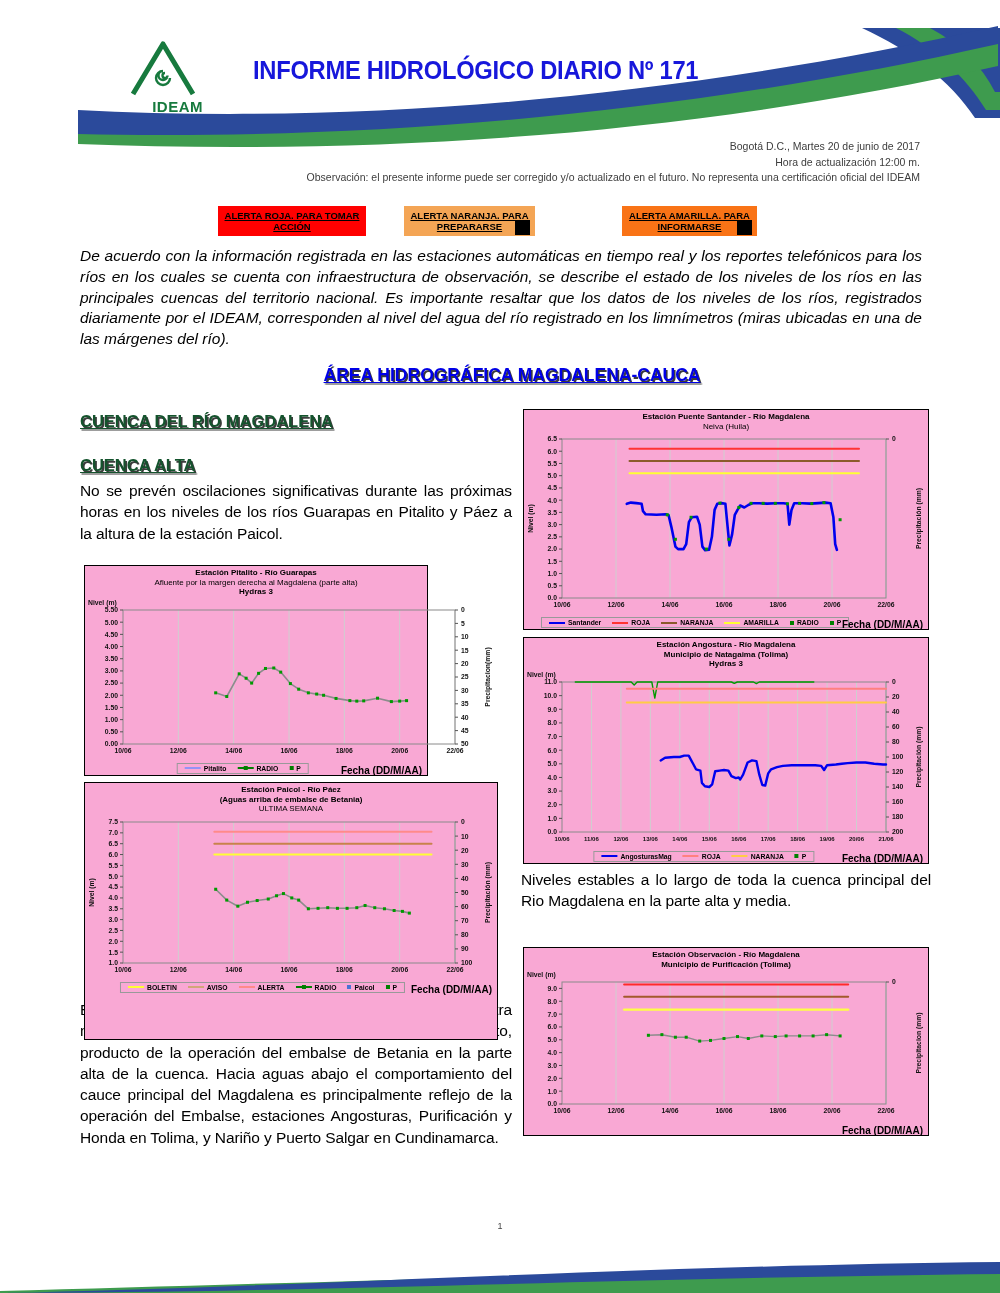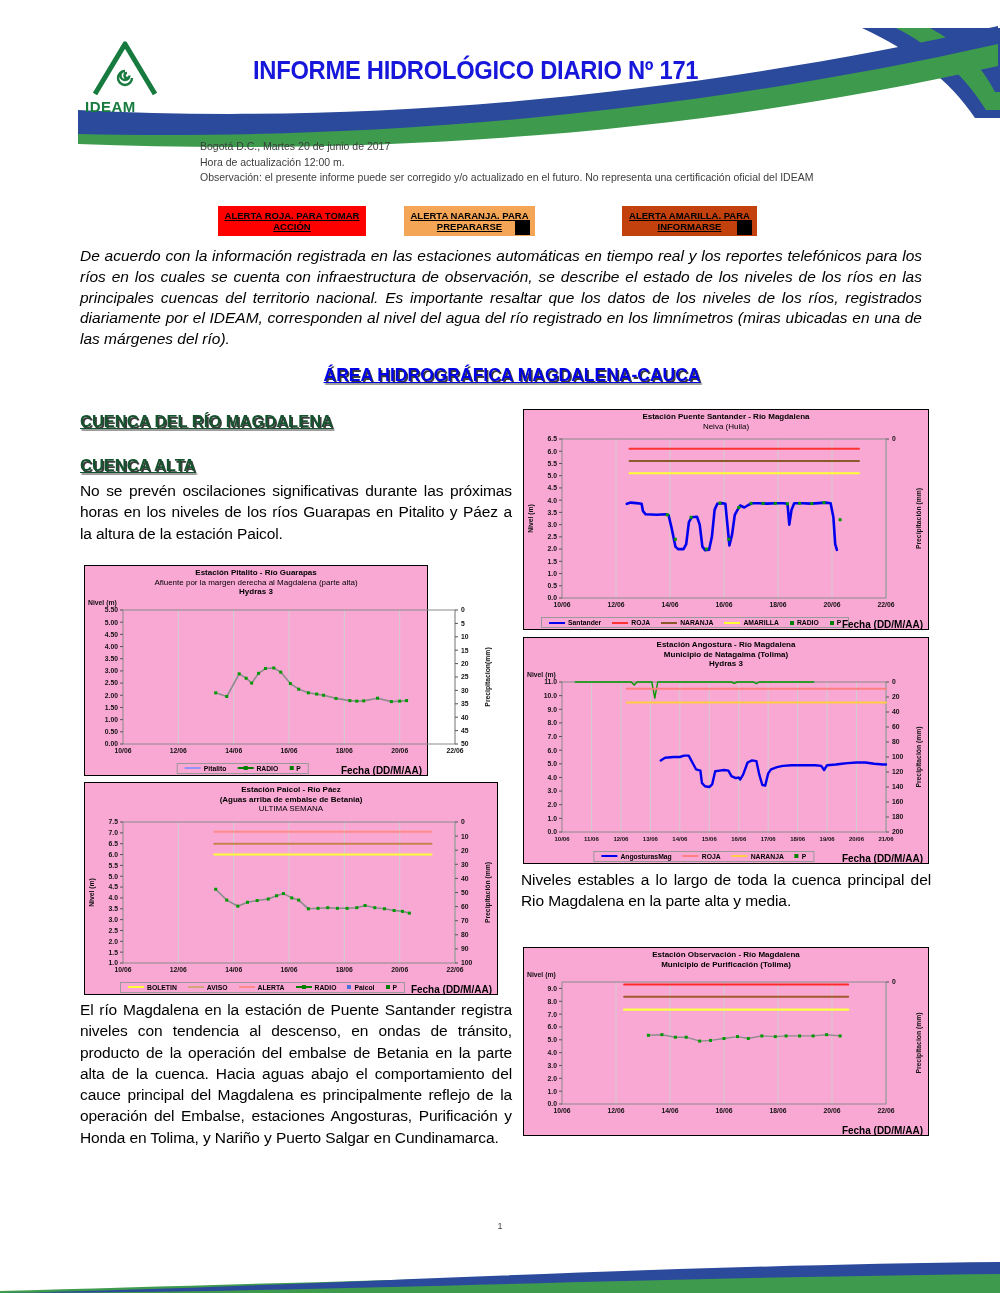--- a/index.html
+++ b/index.html
@@ -1,46 +1,46 @@
 <!DOCTYPE html>
 <html><head>
 <meta charset="utf-8">
 <style>
   html,body{margin:0;padding:0;background:#fff;}
   .page{position:relative;width:1000px;height:1293px;background:#fff;overflow:hidden;
         font-family:"Liberation Sans",sans-serif;color:#000;}
   .hdr-svg,.ftr-svg{position:absolute;left:0;pointer-events:none;}
   .hdr-svg{top:0;}
   .ftr-svg{bottom:0;}
-  .logo{position:absolute;left:85px;top:34px;width:100px;height:86px;text-align:left;}
+  .logo{position:absolute;left:103px;top:34px;width:100px;height:86px;text-align:right;}
   .logo-text{font-weight:bold;font-size:15px;color:#177A3E;letter-spacing:.5px;margin-top:-4px;}
   .rpt-title{position:absolute;left:253px;top:56px;font-size:25px;font-weight:bold;color:#1717DB;
              letter-spacing:-.3px;transform:scaleX(.95);transform-origin:left;white-space:nowrap;}
-  .meta{position:absolute;right:80px;top:139px;text-align:left;font-size:10.5px;color:#3d3d3d;line-height:15.5px;width:720px;}
+  .meta{position:absolute;right:80px;top:139px;text-align:right;font-size:10.5px;color:#3d3d3d;line-height:15.5px;width:720px;}
   .alert-box{position:absolute;top:206px;height:30px;display:flex;align-items:center;justify-content:center;
              text-align:center;font-size:9.5px;font-weight:bold;line-height:11px;color:#000;box-sizing:border-box;padding:1px 0;}
   .alert-box .lbl{text-decoration:underline;position:relative;z-index:1;}
   .alert-box .blk{position:absolute;right:5px;bottom:1px;width:15px;height:15px;background:#000;z-index:2;}
   #alert0{left:218px;width:148px;}
   #alert1{left:404px;width:131px;}
   #alert2{left:622px;width:135px;}
   .intro{position:absolute;left:80px;top:246px;width:842px;font-style:italic;font-size:15.5px;
          text-align:justify;line-height:20.8px;}
   .section-title{position:absolute;left:0;top:365px;width:100%;text-align:center;font-size:17.5px;font-weight:bold;
                  color:#0000E6;text-decoration:underline;text-shadow:1.5px 1.5px 0 #3c3c3c;margin-left:12px;}
   .h-blue{position:absolute;font-weight:bold;color:#14532d;text-decoration:underline;text-shadow:1.5px 1.5px 0 #3c3c3c;font-size:16.5px;}
   #h-magdalena{left:80px;top:412px;}
   #h-alta{left:80px;top:456px;}
   .para{position:absolute;text-align:justify;font-size:15.5px;line-height:21.3px;letter-spacing:-.1px;}
   #p-alta{left:80px;top:480px;width:432px;}
   #p-santander{left:80px;top:999px;width:432px;}
   #p-niveles{left:521px;top:869px;width:410px;}
   .chart{position:absolute;border:1.4px solid #000;background:#f9a8d4;padding:2px;box-sizing:border-box;}
   #c0{left:84px;top:565px;width:344px;height:211px;}
-  #c1{left:84px;top:782px;width:414px;height:213px;}
+  #c1{left:84px;top:782px;width:414px;height:258px;}
   #c2{left:523px;top:409px;width:406px;height:221px;}
   #c3{left:523px;top:637px;width:406px;height:227px;}
   #c4{left:523px;top:947px;width:406px;height:189px;}
   .c-tl{font-size:8px;line-height:9.6px;text-align:center;}
   .c-tl.b{font-weight:bold;}
   .tick{font-family:"Liberation Sans",sans-serif;font-size:6.8px;font-weight:bold;fill:#111;}
   .tick.s{font-size:6px;}
   .c-legrow{position:relative;height:14px;}
   .c-legend{position:absolute;left:50%;transform:translateX(-60%);top:0;border:1px solid #999;
             display:flex;align-items:center;padding:1px 7px;gap:11px;white-space:nowrap;}
@@ -82,21 +82,21 @@
   </div>
 
   <div class="alert-box" id="alert0" style="background: rgb(255, 0, 0);">
     <span class="lbl">ALERTA ROJA. PARA TOMAR ACCIÓN</span>
 
   </div>
   <div class="alert-box" id="alert1" style="background: rgb(244, 165, 85);">
     <span class="lbl">ALERTA NARANJA. PARA PREPARARSE</span>
     <span class="blk"></span>
   </div>
-  <div class="alert-box" id="alert2" style="background: #c2410c;">
+  <div class="alert-box" id="alert2" style="background: #f97316;">
     <span class="lbl">ALERTA AMARILLA. PARA INFORMARSE</span>
     <span class="blk"></span>
   </div>
 
   <div class="intro">De acuerdo con la información registrada en las estaciones automáticas en tiempo real y los reportes telefónicos para los ríos en los cuales se cuenta con infraestructura de observación, se describe el estado de los niveles de los ríos en las principales cuencas del territorio nacional. Es importante resaltar que los datos de los niveles de los ríos, registrados diariamente por el IDEAM, corresponden al nivel del agua del río registrado en los limnímetros (miras ubicadas en una de las márgenes del río).</div>
 
   <div class="section-title">ÁREA HIDROGRÁFICA MAGDALENA-CAUCA</div>
   <div class="h-blue" id="h-magdalena">CUENCA DEL RÍO MAGDALENA</div>
   <div class="h-blue" id="h-alta">CUENCA ALTA</div>
 

